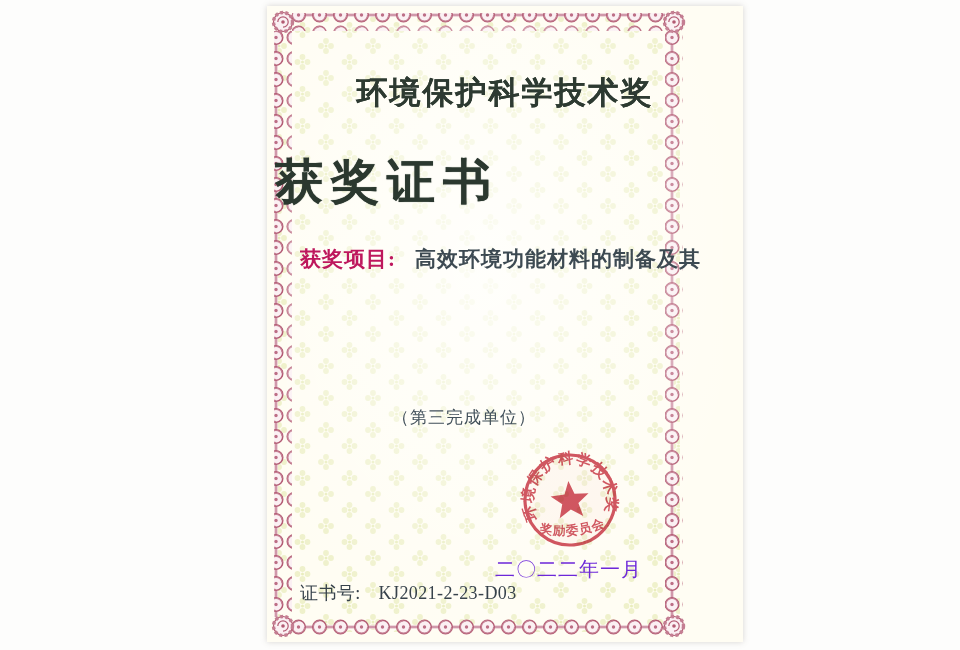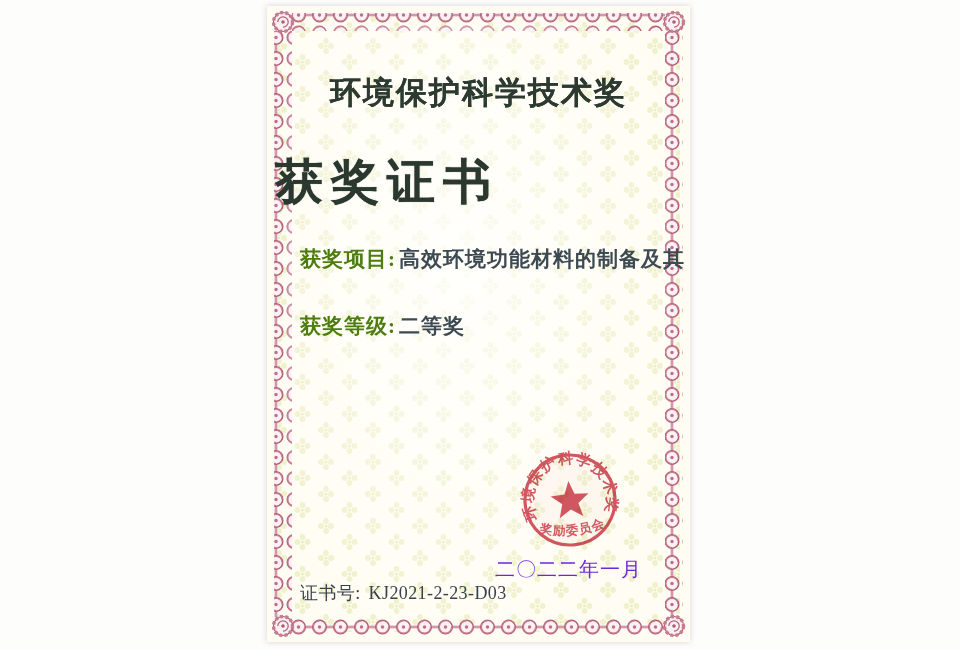--- a/index.html
+++ b/index.html
@@ -3,61 +3,61 @@
 <meta charset="utf-8">
 <style>
   html,body{margin:0;padding:0;}
   body{
     width:960px;height:650px;background:#ffffff;
     font-family:"Liberation Serif","DejaVu Serif",serif;
     overflow:hidden;
   }
   .stage{position:relative;width:960px;height:650px;background:#fdfdfc;}
   .certificate{
-    position:absolute;left:267px;top:6px;width:423px;height:636px;
+    position:absolute;left:267px;top:6px;width:476px;height:636px;
     background:#fffdf3;
     box-shadow:0 0 6px rgba(120,110,100,.28);
   }
   svg.deco{position:absolute;left:0;top:0;width:423px;height:636px;display:block;}
   .wash{
     position:absolute;left:20px;top:20px;right:20px;bottom:20px;
     background:radial-gradient(ellipse at 45% 40%, rgba(255,255,253,.85) 0%, rgba(255,255,253,.35) 45%, rgba(255,255,253,0) 78%);
     pointer-events:none;
   }
   .award-name{
     position:absolute;left:0;right:0;top:66px;text-align:center;
     font-size:31px;font-weight:bold;color:#2d3a31;letter-spacing:2px;
     text-shadow:0 0 .6px #2d3a31;white-space:nowrap;
   }
   .doc-title{
     position:absolute;left:0;right:0;top:144px;
     font-size:48px;font-weight:bold;color:#2b382f;letter-spacing:8px;text-indent:8px;
     text-shadow:0 0 .8px #2b382f;white-space:nowrap;
   }
   .fline{position:absolute;font-size:21px;color:#3d4a52;white-space:nowrap;line-height:1.3;}
-  .fline .lbl{font-weight:bold;color:#4d7c0f;letter-spacing:1px;margin-right:3px;text-align:right;}
+  .fline .lbl{font-weight:bold;color:#be185d;letter-spacing:1px;margin-right:19px;text-align:right;}
   .fline .val{letter-spacing:1px;font-weight:bold;}
   .l1{left:33px;top:240px;}
   .l2{left:122px;top:273px;letter-spacing:1px;}
   .l3{left:33px;top:307px;}
   .l4{left:33px;top:369px;}
   .l5{left:125px;top:401px;font-size:17px;letter-spacing:1px;color:#42505a;}
   .seal{
     position:absolute;left:247px;top:438px;width:112px;height:112px;
     transform:rotate(-5deg);opacity:.9;mix-blend-mode:multiply;z-index:5;
   }
   .date{
     position:absolute;left:228px;top:550px;font-size:20px;color:#6d28d9;
     letter-spacing:1px;white-space:nowrap;z-index:4;
   }
   .certno{
     position:absolute;left:33px;top:575px;font-size:18px;color:#37424b;
     white-space:nowrap;letter-spacing:.4px;z-index:4;
   }
-  .certno .cn-lbl{margin-right:8px;}
+  .certno .cn-lbl{margin-right:18px;}
 </style>
 </head>
 <body>
 
 <div class="stage">
   <div class="certificate">
 
     <svg class="deco" viewBox="0 0 423 636" aria-hidden="true">
       <defs>
         <pattern id="flw" width="47" height="32" patternUnits="userSpaceOnUse">
@@ -115,23 +115,21 @@
     </svg>
 
     <div class="wash"></div>
 
     <div class="award-name">环境保护科学技术奖</div>
     <div class="doc-title">获奖证书</div>
 
     <div class="fline l1">
       <span class="lbl">获奖项目:</span><span class="val">高效环境功能材料的制备及其</span>
     </div>
-    <div class="fline l3">
-      <span class="lbl">获奖等级:</span><span class="val">二等奖</span>
-    </div>
+    <div class="fline l5">（第三完成单位）</div>
 
     <svg class="seal" viewBox="0 0 112 112" aria-hidden="true">
       <defs>
         <path id="sealArc" d="M21.2,68.7 A37,37 0 1 1 90.8,68.7" fill="none"></path>
         <path id="sealBottom" d="M29,87 Q56,94 83,87" fill="none"></path>
       </defs>
       <circle cx="56" cy="56" r="45" fill="rgba(203,69,83,0.04)" stroke="#cb4553" stroke-width="3.2"></circle>
       <polygon points="56,37 51,50.1 37,50.8 47.9,59.6 44.2,73.2 56,65.5 67.8,73.2 64.1,59.6 75,50.8 61,50.1" fill="#cb4553"></polygon>
       <text font-size="15" font-weight="bold" fill="#cb4553" letter-spacing="1.5">
         <textPath href="#sealArc" startOffset="50%" text-anchor="middle">环境保护科学技术奖</textPath>

